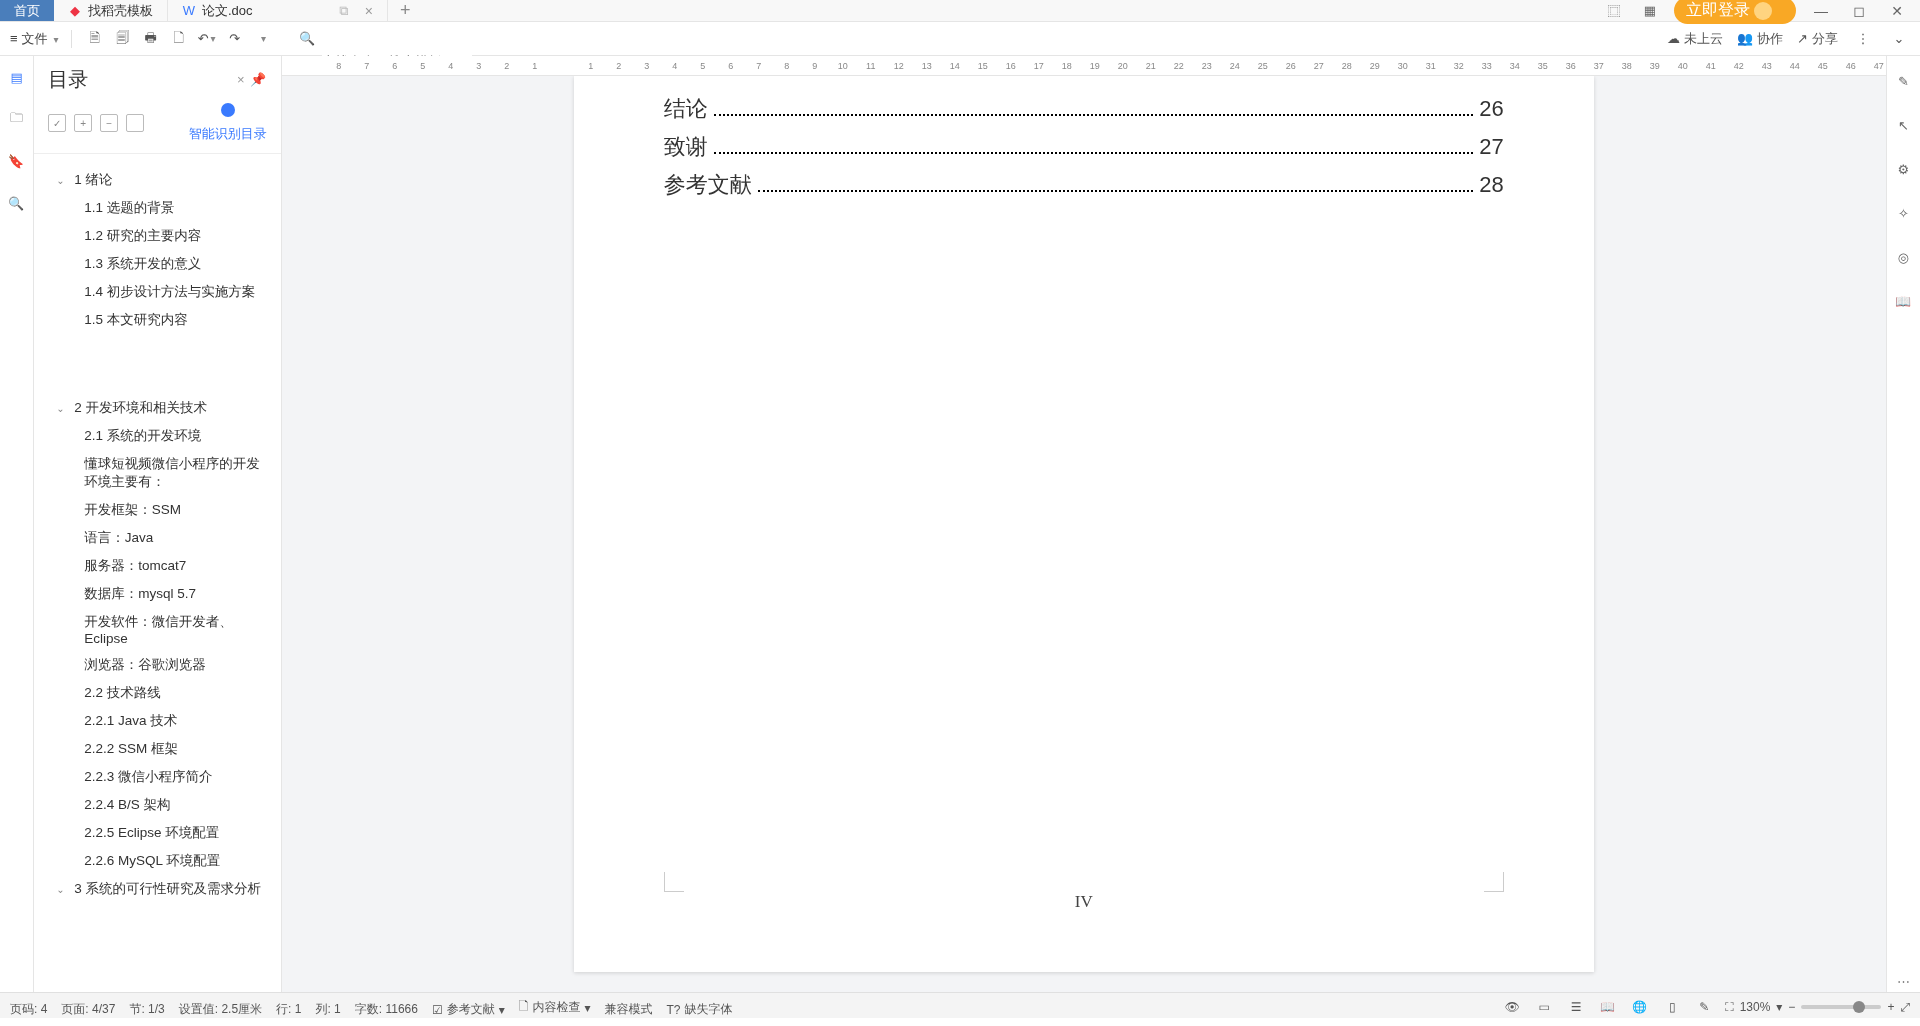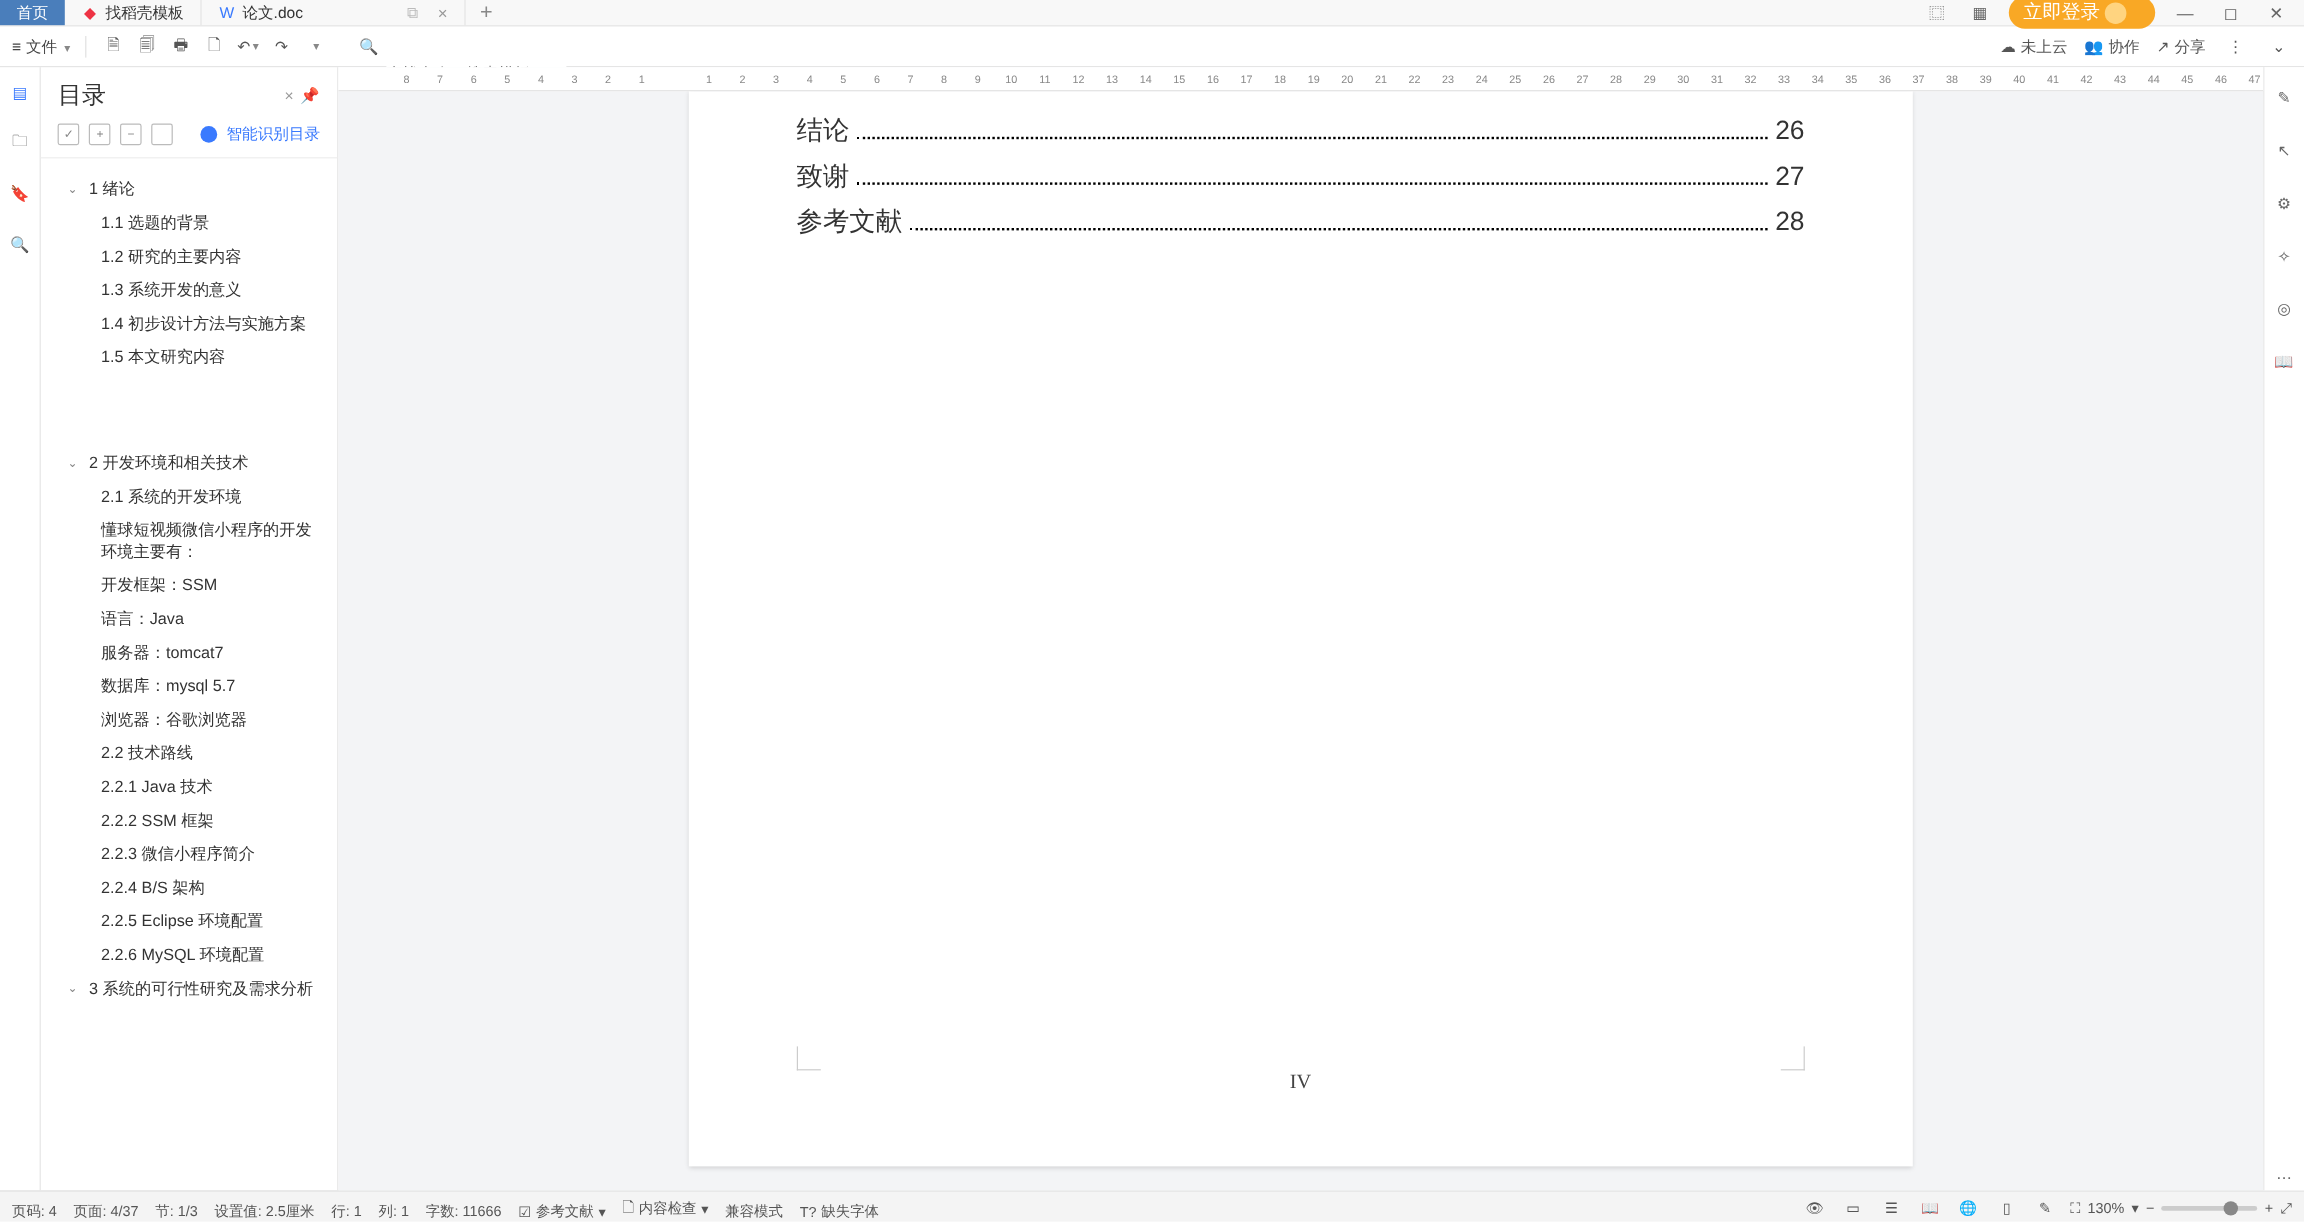--- a/index.html
+++ b/index.html
@@ -28,21 +28,21 @@
 .main { display:flex; height:calc(100% - 30px - 34px - 26px); }
 .left-rail { width:44px; border-right:1px solid #e5e5e5; display:flex; flex-direction:column; align-items:center; padding-top:10px; gap:20px; color:#666; }
 .rail-ico { width:22px; height:22px; display:flex; align-items:center; justify-content:center; }
 .rail-ico.active { color:#3a7afe; }
 .outline-panel { width:320px; border-right:1px solid #e5e5e5; display:flex; flex-direction:column; }
 .outline-head { display:flex; align-items:center; padding:10px 14px 6px; }
 .outline-title { font-size:20px; font-weight:500; flex:1; }
 .outline-tools { display:flex; align-items:center; justify-content:space-between; padding:4px 14px 10px; border-bottom:1px solid #eee; }
 .ot-left { display:flex; gap:8px; }
 .ot-box { width:18px; height:18px; border:1px solid #bbb; border-radius:2px; display:flex; align-items:center; justify-content:center; font-size:10px; color:#888; }
-.ot-right { display:flex; align-items:center; gap:8px; color:#3a7afe; font-size:13px; }
+.ot-right { display:flex; align-items:center; gap:8px; color:#3a7afe; font-size:13px;flex-direction:column; }
 .ot-dot { width:14px; height:14px; background:#3a7afe; border-radius:50%; }
 .outline-tree { flex:1; overflow:auto; padding:12px 0 12px 12px; }
 .tree-item { padding:5px 8px 5px 0; display:flex; align-items:center; gap:6px; font-size:13.5px; color:#333; cursor:pointer; }
 .caret { width:12px; color:#888; font-size:10px; }
 .lvl1 { padding-left:10px; font-weight:400; }
 .lvl2 { padding-left:38px; }
 .doc-area { flex:1; display:flex; flex-direction:column; position:relative; background:#f3f4f6; }
 .ruler { height:20px; background:#fff; border-bottom:1px solid #e5e5e5; display:flex; align-items:center; padding-left:50px; gap:14px; font-size:9px; color:#888; overflow:hidden; }
 .ruler span { width:14px; text-align:center; }
 .canvas-wrap { flex:1; overflow:auto; display:flex; justify-content:center; padding:0 20px 20px; position:relative; }
@@ -189,20 +189,23 @@
           <span>开发框架：SSM</span>
         </div>
         <div class="tree-item lvl2">
           <span>语言：Java</span>
         </div>
         <div class="tree-item lvl2">
           <span>服务器：tomcat7</span>
         </div>
         <div class="tree-item lvl2">
           <span>数据库：mysql 5.7</span>
+        </div>
+        <div class="tree-item lvl2">
+          <span>开发软件：微信开发者、Eclipse</span>
         </div>
         <div class="tree-item lvl2">
           <span>浏览器：谷歌浏览器</span>
         </div>
         <div class="tree-item lvl2">
           <span>2.2  技术路线</span>
         </div>
         <div class="tree-item lvl2">
           <span>2.2.1 Java 技术</span>
         </div>

